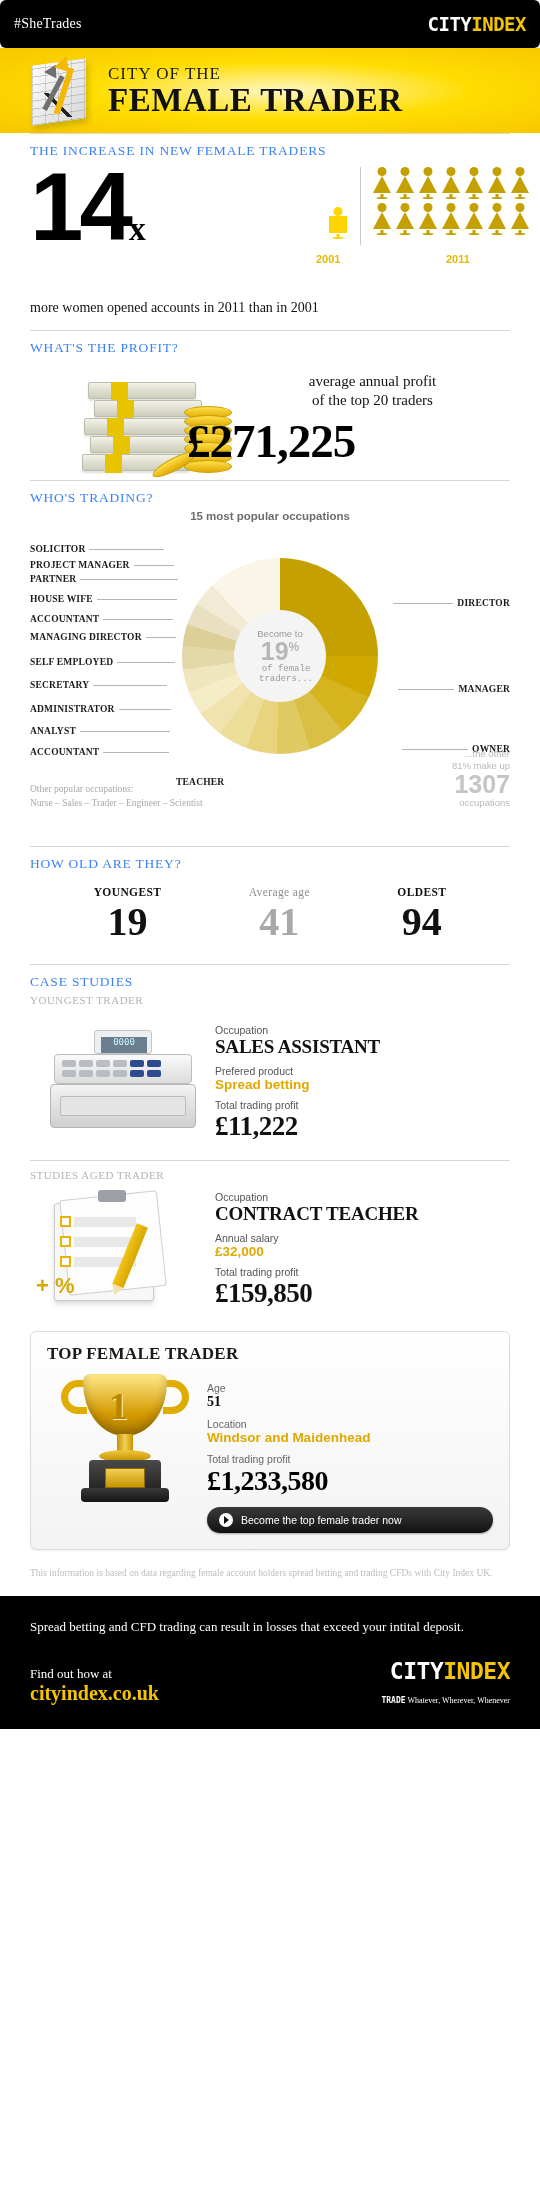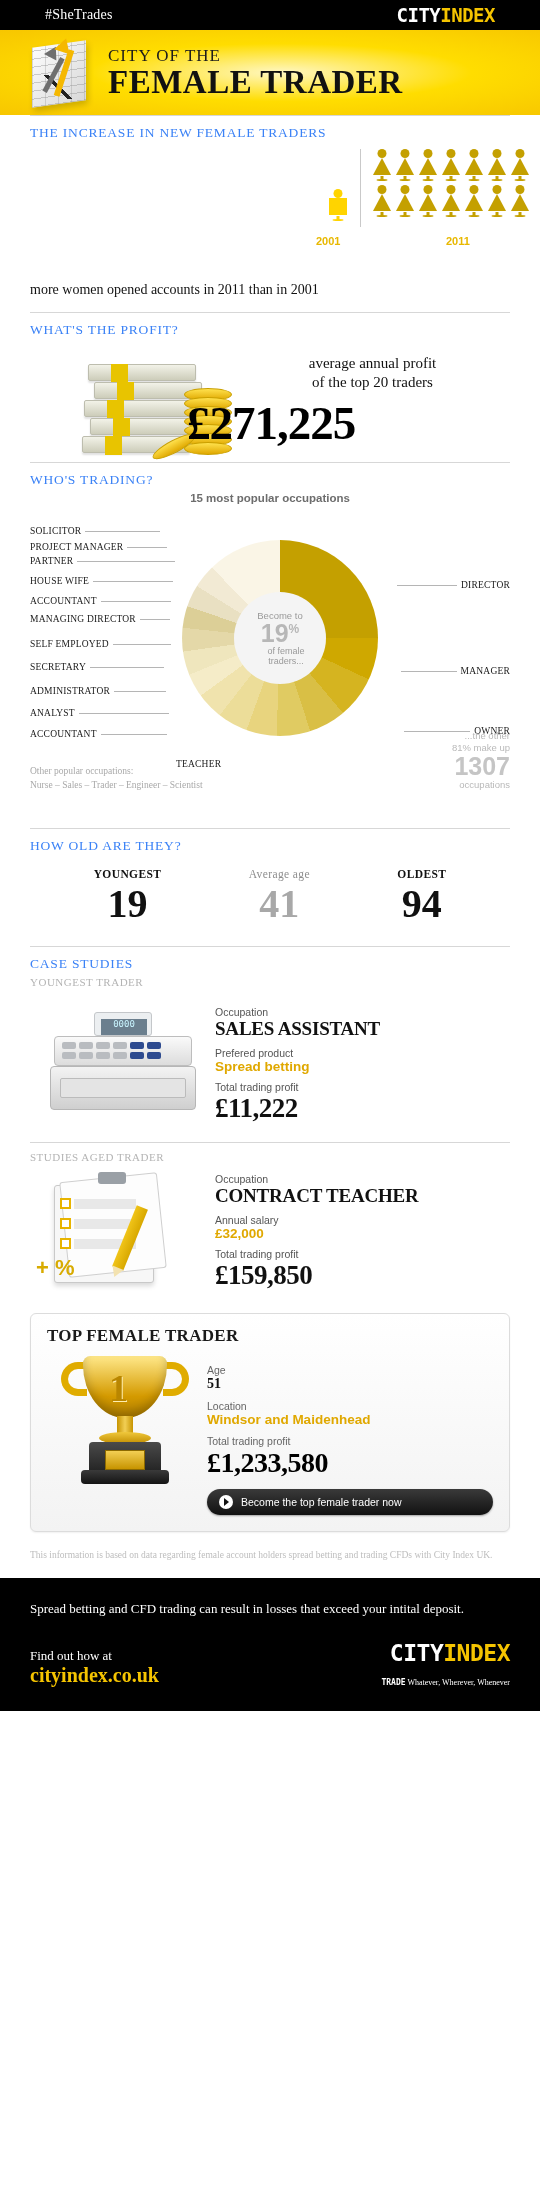--- a/index.html
+++ b/index.html
@@ -6,23 +6,24 @@
   body {
     width: 540px;
     background: #ffffff;
     font-family: "Liberation Serif", serif;
     -webkit-font-smoothing: antialiased;
   }
   .page { width: 540px; position: relative; overflow: hidden; }
 
   
   .topbar {
-    height: 30px; background: #000000;
+    height: 48px; background: #000000;
     display: flex; align-items: center; justify-content: space-between;
-    padding: 0 45px;
+    padding: 0 14px;
+    border-radius: 6px;
   }
   .hashtag { color: #ffffff; font-size: 14px; letter-spacing: .2px; font-family:"Liberation Serif",serif;}
   .logo { font-family: "DejaVu Sans Mono", monospace; font-weight: bold; font-size: 19px; letter-spacing: -0.5px; }
   .logo .city { color: #ffffff; }
   .logo .index { color: #f5c400; }
 
   
   .hero {
     height: 85px; position: relative;
     background: radial-gradient(ellipse at 52% 50%, #fff7c2 0%, #ffdd00 48%, #f7c600 100%);
@@ -135,23 +136,23 @@
   }
   .pie-hole {
     position: absolute; left: 50%; top: 50%; transform: translate(-50%,-50%);
     width: 92px; height: 92px; border-radius: 50%; background: #f4f4f4;
     display: flex; flex-direction: column; align-items: center; justify-content: center;
     color: #9a9a9a; text-align: center;
   }
   .hole-t { font-size: 9.5px; font-family:"Liberation Sans",sans-serif; }
   .hole-n { font-size: 25px; font-weight: bold; color: #b7b7b7; font-family:"Liberation Sans",sans-serif; line-height:1;}
   .hole-n sup { font-size: 12px; }
-  .hole-b { font-size: 9px; line-height:1.15; font-family:Liberation Sans, sans-serif;padding-left:12px; }
-
-  .occ { position: absolute; font-size: 9.5px; font-weight: normal; color: #1a1a1a;
+  .hole-b { font-size: 9px; line-height:1.15; font-family:Liberation Mono, monospace;padding-left:12px; }
+
+  .occ { position: absolute; font-size: 9.5px; font-weight: bold; color: #1a1a1a;
          letter-spacing: .2px; font-family: "Liberation Serif", serif; white-space: nowrap;}
   .occ .ln { display:inline-block; height:1px; background:#b5b5b5; vertical-align:middle; margin:0 4px;}
   .occ-l { text-align: left; }
   .occ-r { text-align: right; }
 
   .other-note { position: absolute; right: 0; top: 216px; width: 120px; text-align: right; color: #b9b9b9;
                 font-family:"Liberation Sans",sans-serif; }
   .other-note .l1 { font-size: 9.5px; line-height: 1.25; }
   .other-note .big { font-size: 25px; font-weight: bold; color: #c5c5c5; line-height:1; }
   .other-note .l3 { font-size: 9.5px; }
@@ -287,20 +288,21 @@
     <div class="hero-text">
       <div class="hero-sub">CITY OF THE</div>
       <div class="hero-title">FEMALE TRADER</div>
     </div>
   </div>
 
   <div class="sec-rule"></div>
   <div class="section">
     <div class="sec-head">THE INCREASE IN NEW FEMALE TRADERS</div>
     <div class="inc-wrap">
+      <div class="big14"><span>14</span><span class="x">x</span></div>
 
       <div class="people">
         <div class="solo-wrap">
           <div class="fig solo">
             <span class="head"></span>
               <span class="body"></span>
               <span class="leg"></span>
               <span class="base"></span>
           </div>
         </div>

